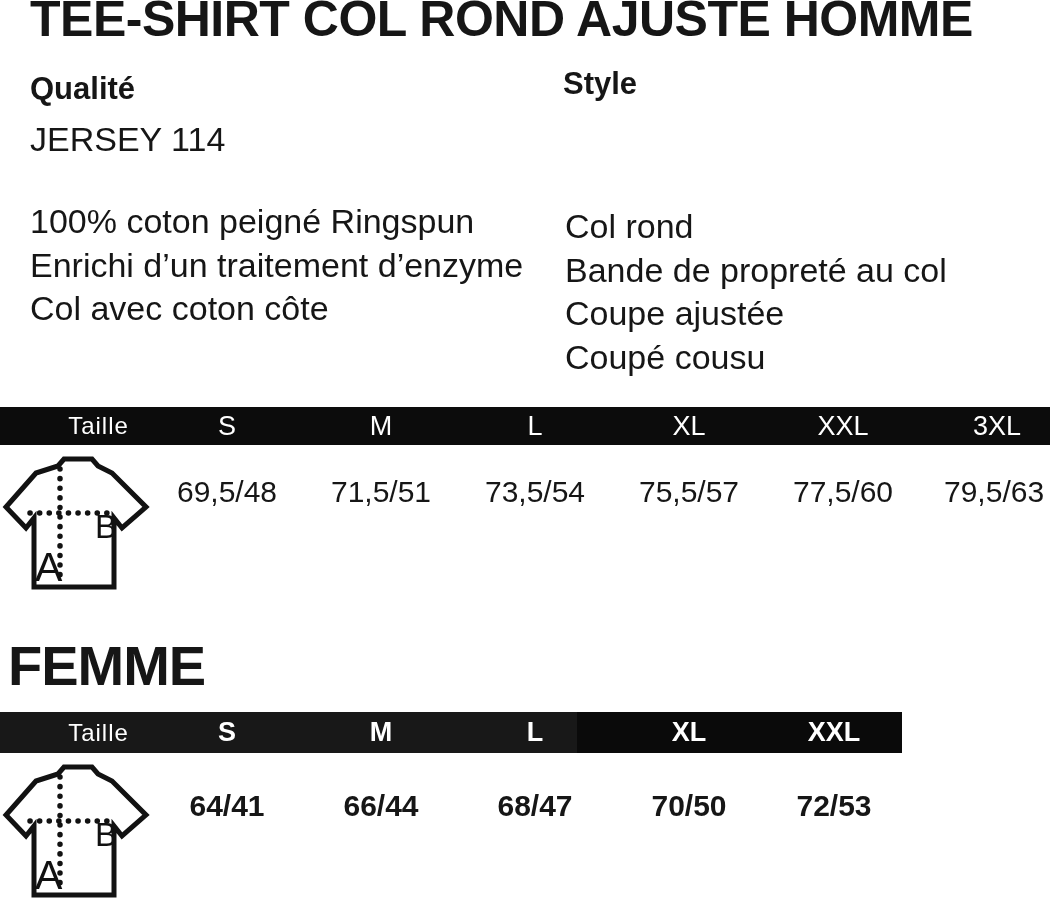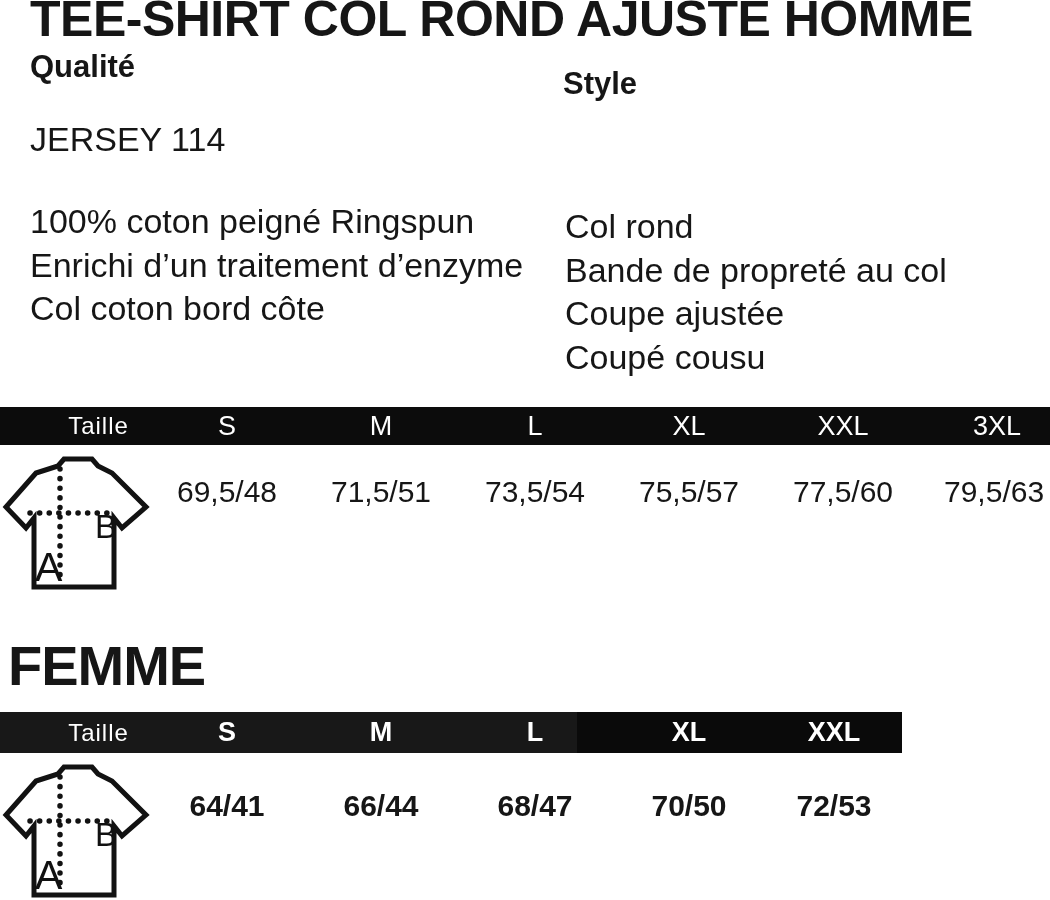--- a/index.html
+++ b/index.html
@@ -5,21 +5,21 @@
   * { margin:0; padding:0; box-sizing:border-box; }
   html,body { width:1050px; height:900px; background:#ffffff; overflow:hidden; }
   body { font-family:"Liberation Sans", sans-serif; color:#161616; position:relative; }
   .sheet { position:absolute; inset:0; }
 
   .title {
     position:absolute; left:30px; top:-10px;
     font-size:50px; font-weight:600; letter-spacing:-0.5px; white-space:nowrap;
   }
   .col-heading { position:absolute; font-size:31px; font-weight:700; }
-  .quality-heading { left:30px; top:49px;text-align:right; }
+  .quality-heading { left:30px; top:71px;text-align:right; }
   .style-heading   { left:563px; top:66px; }
 
   .fabric { position:absolute; left:30px; top:120px; font-size:34px; }
 
   .desc { position:absolute; font-size:34px; line-height:43.5px; }
   .quality-desc { left:30px;  top:200px; }
   .style-desc   { left:565px; top:205px; }
 
   .size-bar {
     position:absolute; left:0; color:#ffffff; background:#0c0c0c;
@@ -67,21 +67,21 @@
   <h1 class="title">TEE-SHIRT COL ROND AJUSTÉ HOMME</h1>
 
   <div class="col-heading quality-heading">Qualité</div>
   <div class="col-heading style-heading">Style</div>
 
   <div class="fabric">JERSEY 114</div>
 
   <div class="desc quality-desc">
     <div>100% coton peigné Ringspun</div>
     <div>Enrichi d’un traitement d’enzyme</div>
-    <div>Col coton bord côte</div>
+    <div>Col avec coton côte</div>
   </div>
 
   <div class="desc style-desc">
     <div>Col rond</div>
     <div>Bande de propreté au col</div>
     <div>Coupe ajustée</div>
     <div>Coupé cousu</div>
   </div>
 
   <div class="size-bar bar-homme">

